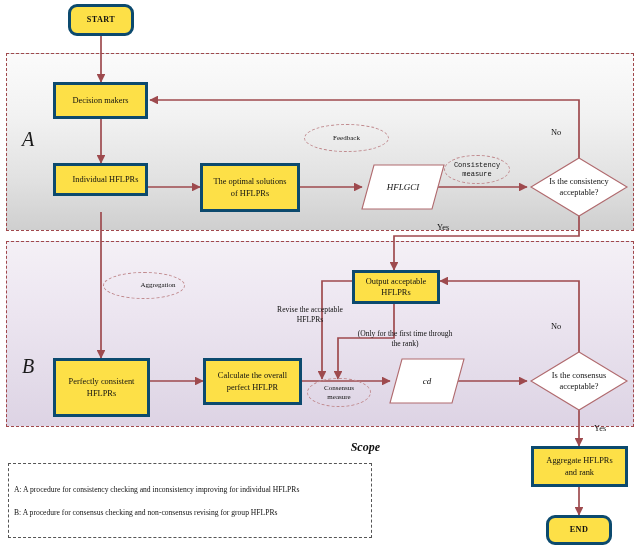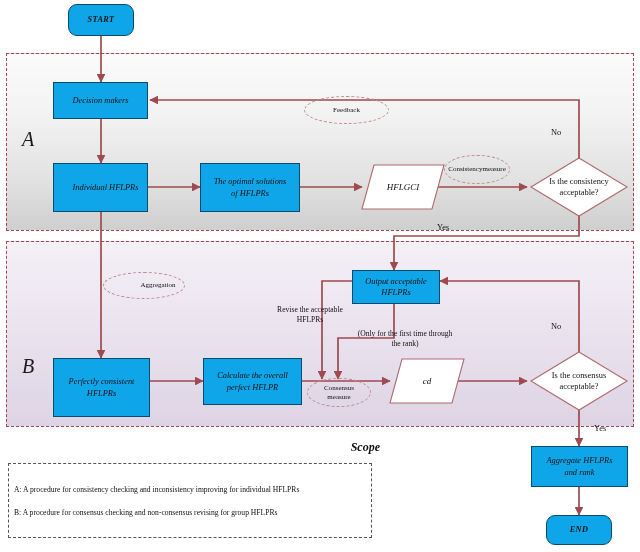--- a/index.html
+++ b/index.html
@@ -44,25 +44,24 @@
   #label-b { left: 22px; top: 355px; }
 
   .node {
     position: absolute;
     box-sizing: border-box;
     display: flex;
     align-items: center;
     justify-content: center;
     text-align: center;
     color: #111111;
-    background: #0ea5e9;
-    border: 1px solid #0c4a6e;
+    background: #fde047;
+    border: 3px solid #0c4a6e;
     font-size: 8.4px;
     line-height: 1.35;
-    font-style: italic;
   }
   .node.terminator {
     border-radius: 9px;
     font-weight: bold;
     letter-spacing: 0.4px;
     font-size: 8.2px;
   }
   .node.process { }
   .para-wrap {
     position: absolute;
@@ -204,21 +203,21 @@
     <polygon points="579,158 627,187 579,216 531,187"></polygon>
 
     <polygon points="579,352 627,381 579,410 531,381"></polygon>
   </g>
 </svg>
 
 <div class="node terminator" style="left:68px; top:4px; width:66px; height:32px;">START</div>
 
 <div class="node process" style="left:53px; top:82px; width:95px; height:37px;">Decision makers</div>
 
-<div class="node process" style="left:53px; top:163px; width:95px; height:49px;padding-left:10px;">Individual HFLPRs</div>
+<div class="node process" style="left:53px; top:163px; width:95px; height:33px;padding-left:10px;">Individual HFLPRs</div>
 
 <div class="node process" style="left:200px; top:163px; width:100px; height:49px; flex-direction:column;">
   <span>The optimal solutions</span>
   <span>of HFLPRs</span>
 </div>
 
 <div class="para-wrap" style="left:362px; top:165px; width:82px; height:44px;">
   <div class="para-label">HFLGCI</div>
 </div>
 
@@ -255,23 +254,23 @@
   </div>
 </div>
 
 <div class="node process" style="left:531px; top:446px; width:97px; height:41px; flex-direction:column;">
   <span>Aggregate HFLPRs</span>
   <span>and rank</span>
 </div>
 
 <div class="node terminator" style="left:546px; top:515px; width:66px; height:30px;">END</div>
 
-<div class="ellipse" style="left:304px; top:96px; width:85px; height:28px;">Feedback</div>
-
-<div class="ellipse" style="left:444px; top:155px; width:66px; height:29px; flex-direction:row;">
+<div class="ellipse" style="left:304px; top:124px; width:85px; height:28px;">Feedback</div>
+
+<div class="ellipse" style="left:444px; top:155px; width:66px; height:29px; flex-direction:column;font-family:Liberation Mono, monospace;">
   <span>Consistency</span>
   <span>measure</span>
 </div>
 
 <div class="ellipse" style="left:103px; top:272px; width:82px; height:27px;padding-left:28px;">Aggregation</div>
 
 <div class="ellipse" style="left:307px; top:378px; width:64px; height:29px; flex-direction:column;">
   <span>Consensus</span>
   <span>measure</span>
 </div>

